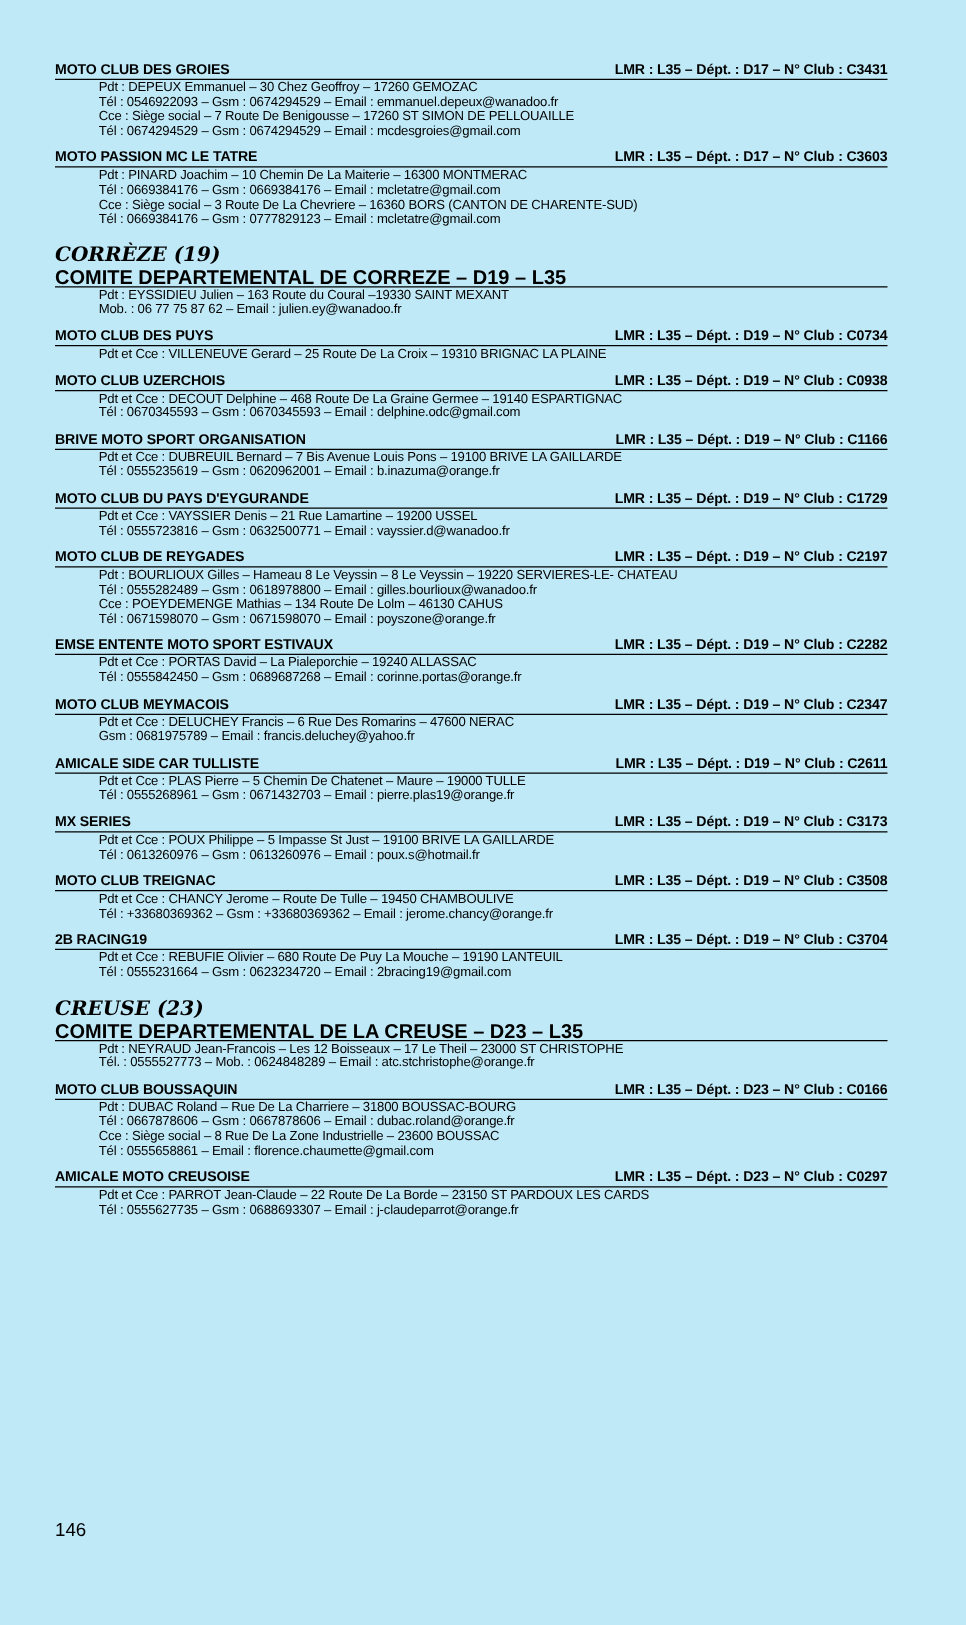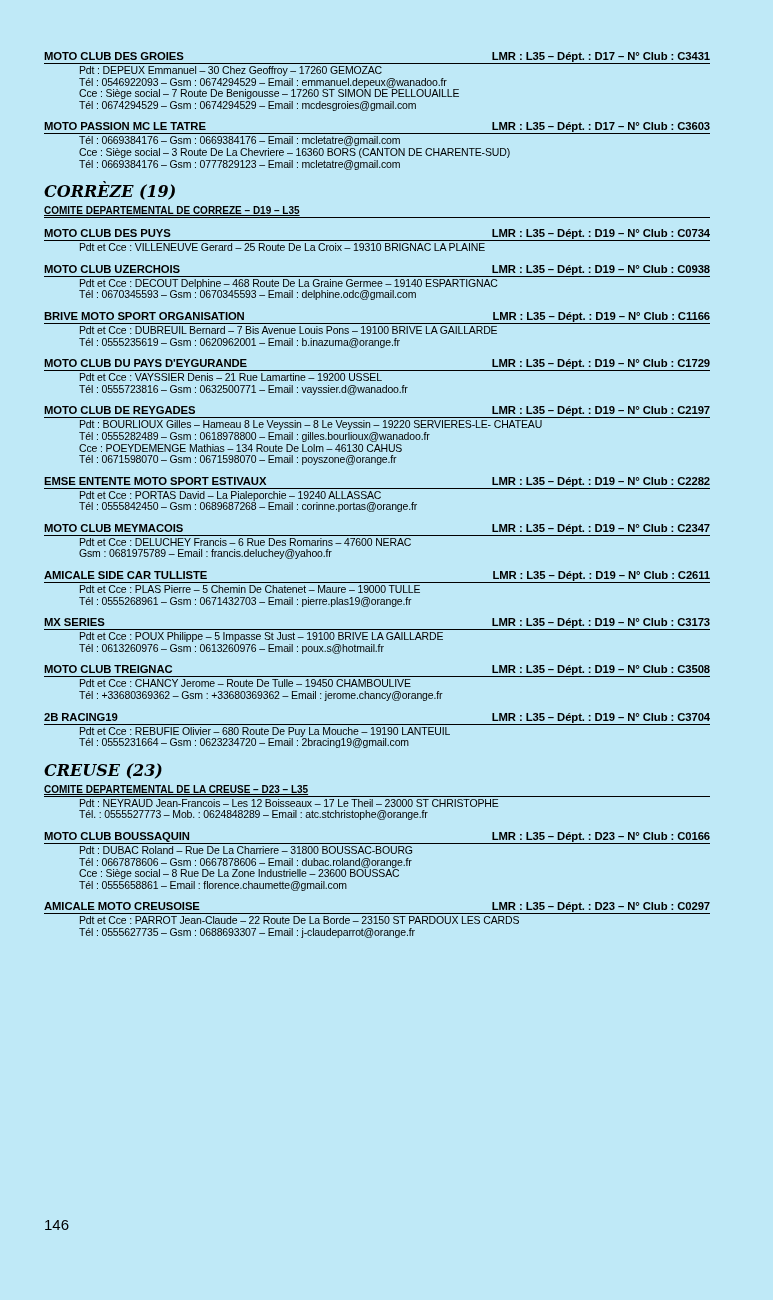--- a/index.html
+++ b/index.html
@@ -59,26 +59,25 @@
     font-style: italic;
     font-size: 16px;
     letter-spacing: 0px;
     margin: 10px 0 1px 0;
     line-height: 23px;
   }
   
   .committee { margin-bottom: 9px; }
   .committee-head {
     font-weight: bold;
-    font-size: 10px;
+    font-size: 16px;
     border-bottom: 1.3px solid #000;
     line-height: 13px;
     padding-bottom: 0px;
     display: block;
-    text-decoration: underline;
   }
   .page-number {
     position: absolute;
     left: 44px;
     top: 1216px;
     font-size: 15px;
   }
 </style>
 </head>
 <body>
@@ -96,28 +95,33 @@
           <div class="line">Cce : Siège social – 7 Route De Benigousse – 17260 ST SIMON DE PELLOUAILLE</div>
           <div class="line">Tél : 0674294529 – Gsm : 0674294529 – Email : mcdesgroies@gmail.com</div>
         </div>
       </div>
       <div class="entry">
         <div class="entry-head">
           <span class="club-name">MOTO PASSION MC LE TATRE</span>
           <span class="club-code">LMR : L35 – Dépt. : D17 – N° Club : C3603</span>
         </div>
         <div class="lines">
+          <div class="line">Pdt : PINARD Joachim – 10 Chemin De La Maiterie – 16300 MONTMERAC</div>
           <div class="line">Tél : 0669384176 – Gsm : 0669384176 – Email : mcletatre@gmail.com</div>
           <div class="line">Cce : Siège social – 3 Route De La Chevriere – 16360 BORS (CANTON DE CHARENTE-SUD)</div>
           <div class="line">Tél : 0669384176 – Gsm : 0777829123 – Email : mcletatre@gmail.com</div>
         </div>
       </div>
       <div class="dept-title">CORRÈZE (19)</div>
       <div class="committee">
         <div class="committee-head">COMITE DEPARTEMENTAL DE CORREZE – D19 – L35</div>
+        <div class="lines">
+          <div class="line">Pdt : EYSSIDIEU Julien – 163 Route du Coural –19330 SAINT MEXANT</div>
+          <div class="line">Mob. : 06 77 75 87 62 – Email : julien.ey@wanadoo.fr</div>
+        </div>
       </div>
       <div class="entry">
         <div class="entry-head">
           <span class="club-name">MOTO CLUB DES PUYS</span>
           <span class="club-code">LMR : L35 – Dépt. : D19 – N° Club : C0734</span>
         </div>
         <div class="lines">
           <div class="line">Pdt et Cce : VILLENEUVE Gerard – 25 Route De La Croix – 19310 BRIGNAC LA PLAINE</div>
         </div>
       </div>

